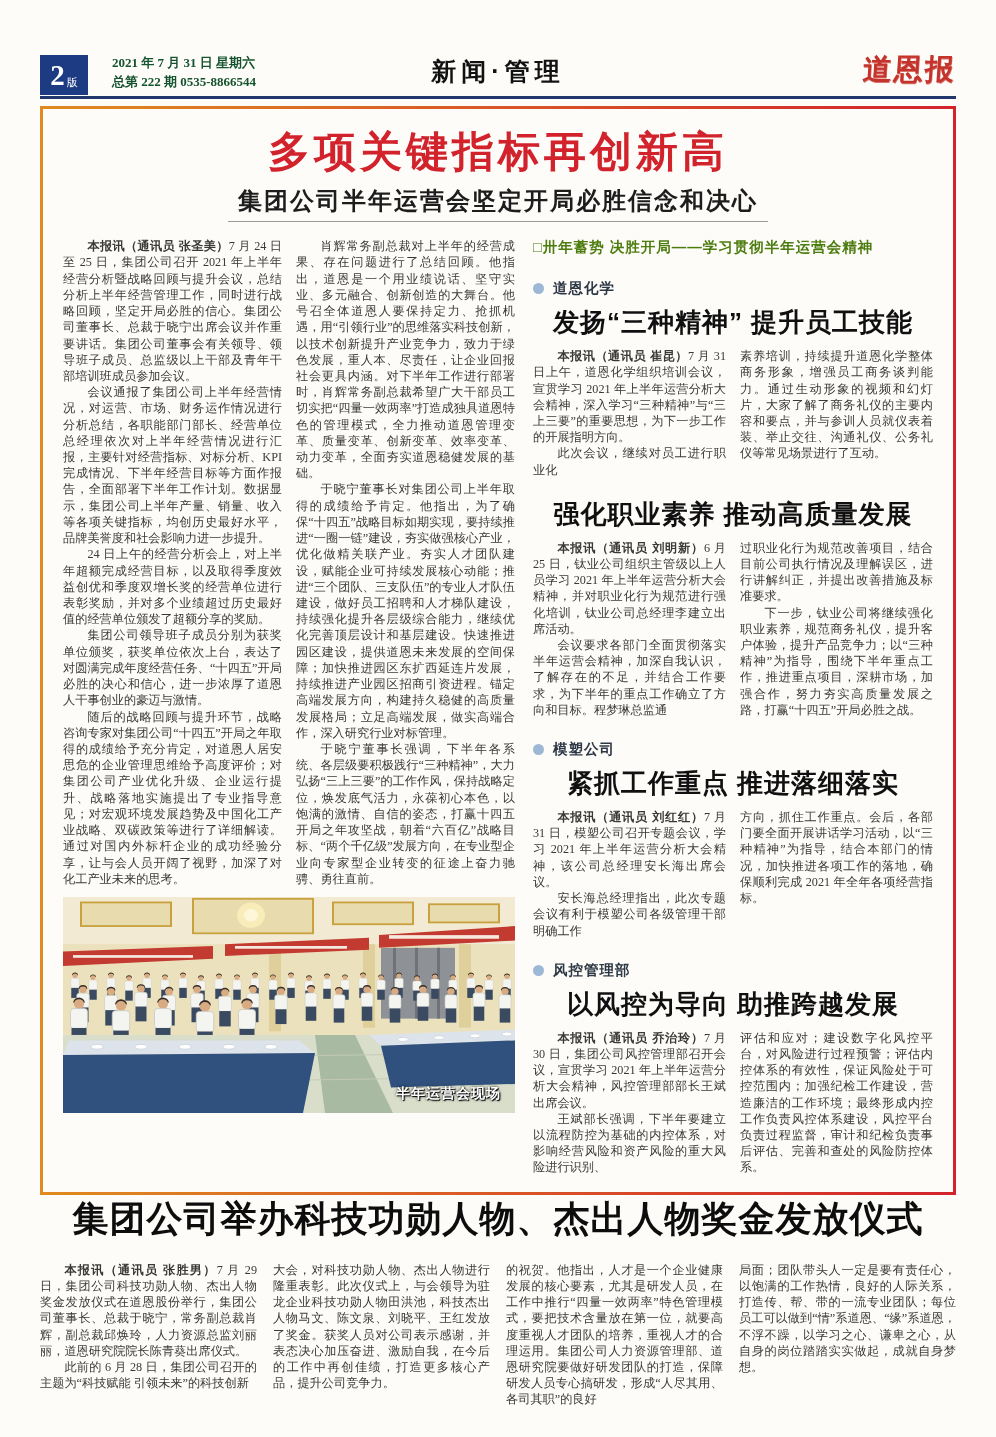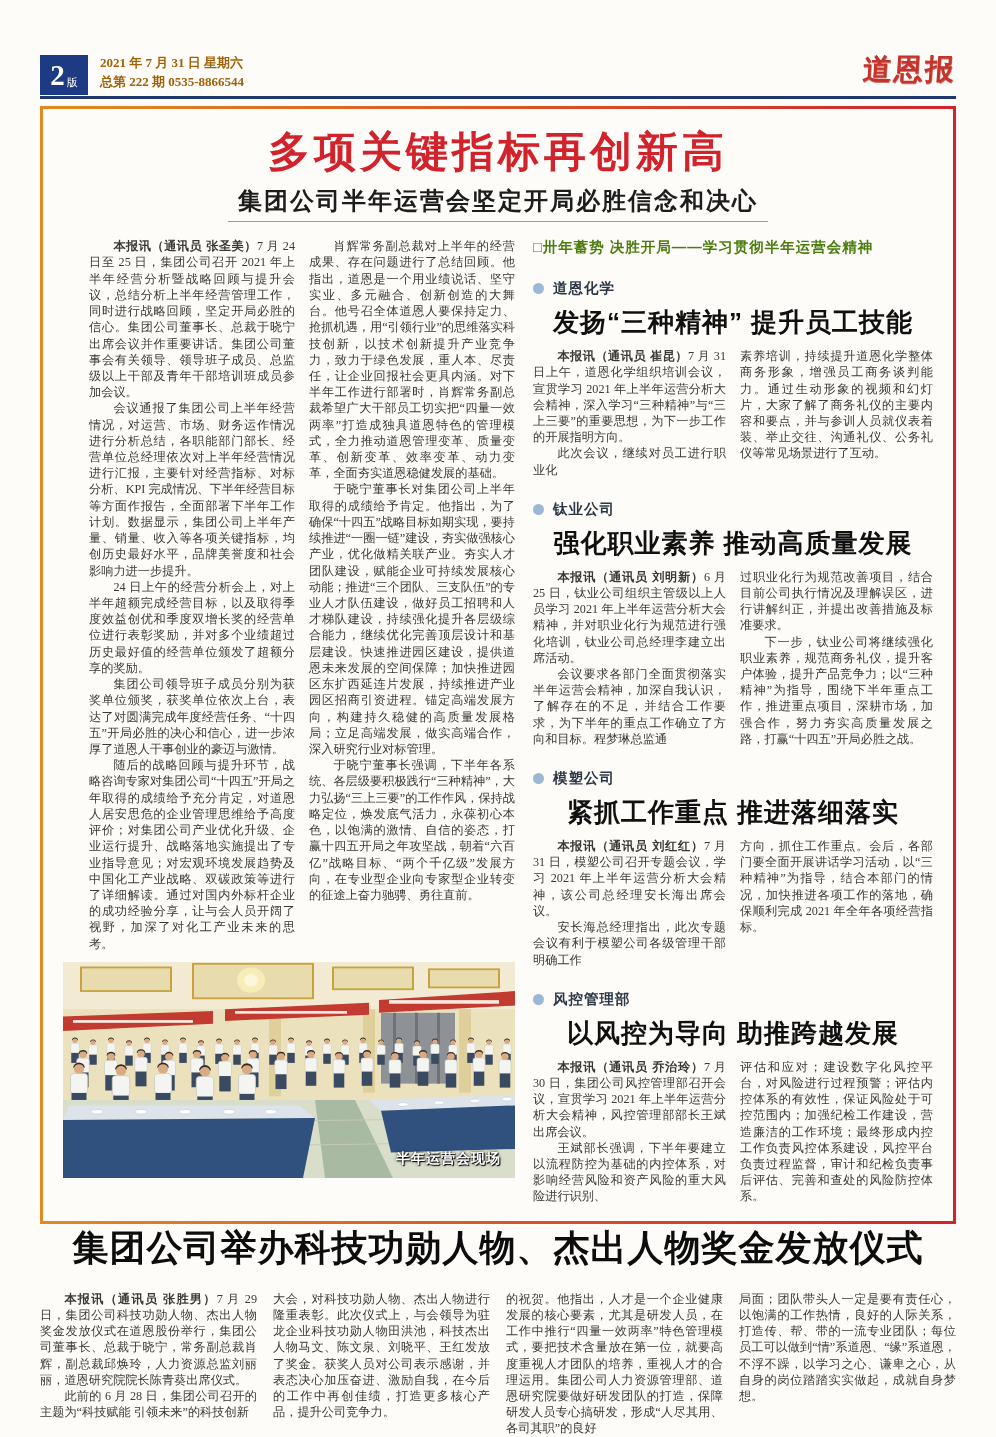--- a/index.html
+++ b/index.html
@@ -14,21 +14,21 @@
     margin-top:50px;display:flex;align-items:flex-end;
     border-bottom:3px solid #21386f;padding-bottom:4px;position:relative;
   }
   .edition-box{
     background:#1d3b82;color:#fff;width:48px;height:40px;
     display:flex;align-items:center;justify-content:center;gap:2px;
     margin-bottom:-3px;
   }
   .edition-num{font-size:29px;font-weight:bold;line-height:1;}
   .edition-label{font-size:11px;align-self:flex-end;margin-bottom:5px;}
-  .dateblock{margin-left:12px;font-size:13px;font-weight:bold;line-height:1.45;color:#a16207;}
+  .dateblock{margin-left:24px;font-size:13px;font-weight:bold;line-height:1.45;color:#14532d;}
   .section-title{
     position:absolute;left:0;right:0;text-align:center;bottom:8px;
     font-family:"Liberation Sans","DejaVu Sans",sans-serif;
     font-size:25px;font-weight:bold;letter-spacing:5px;color:#111;
   }
   .paper-name{
     margin-left:auto;font-size:29px;font-weight:bold;color:#c5342c;
     font-family:"Liberation Serif","DejaVu Serif",serif;
     transform:skewX(-4deg);letter-spacing:2px;margin-bottom:2px;
     text-shadow:0.5px 0.5px 0 #d8766f;
@@ -45,21 +45,21 @@
     font-family:"Liberation Sans","DejaVu Sans",sans-serif;
     font-size:42px;letter-spacing:4px;line-height:1.1;margin-top:6px;
   }
   .main-subhead-wrap{text-align:center;margin-top:10px;}
   .main-subhead{
     display:inline-block;font-size:24px;font-weight:bold;color:#1d1d1d;
     letter-spacing:2px;border-bottom:1px solid #9a9a9a;padding:0 10px 4px;
   }
   .main-body{display:flex;gap:18px;margin-top:16px;}
   .left-part{width:452px;flex:none;}
-  .text-cols{display:flex;gap:14px;margin-left:26px;}
+  .text-cols{display:flex;gap:14px;}
   .tcol{flex:1;font-size:12.2px;line-height:1.33;text-align:justify;color:#3a3937;}
   .tcol p{margin:0;text-indent:2em;}
   .tcol p.cont{text-indent:0;}
   .lead{font-weight:bold;font-family:"Liberation Sans","DejaVu Sans",sans-serif;}
   
   .photo{margin-top:10px;position:relative;width:452px;height:216px;}
   .photo svg{display:block;width:100%;height:100%;}
   .photo-caption{
     position:absolute;right:14px;bottom:10px;color:#fff;font-size:14px;
     font-weight:bold;letter-spacing:1px;
@@ -99,20 +99,21 @@
 
   <div class="masthead-bar">
     <div class="edition-box">
       <span class="edition-num">2</span>
       <span class="edition-label">版</span>
     </div>
     <div class="dateblock">
       <div>2021 年 7 月 31 日 星期六</div>
       <div>总第 222 期 0535-8866544</div>
     </div>
+    <div class="section-title">新闻·管理</div>
     <div class="paper-name">道恩报</div>
   </div>
 
   <div class="main-box">
     <div class="main-headline">多项关键指标再创新高</div>
     <div class="main-subhead-wrap">
       <span class="main-subhead">集团公司半年运营会坚定开局必胜信念和决心</span>
     </div>
 
     <div class="main-body">
@@ -270,24 +271,20 @@
               <p><b class="lead">本报讯（通讯员 崔昆）</b><span>7 月 31 日上午，道恩化学组织培训会议，宣贯学习 2021 年上半年运营分析大会精神，深入学习“三种精神”与“三上三要”的重要思想，为下一步工作的开展指明方向。</span></p>
               <p>此次会议，继续对员工进行职业化</p>
             </div>
             <div class="tcol">
               <p class="cont">素养培训，持续提升道恩化学整体商务形象，增强员工商务谈判能力。通过生动形象的视频和幻灯片，大家了解了商务礼仪的主要内容和要点，并与参训人员就仪表着装、举止交往、沟通礼仪、公务礼仪等常见场景进行了互动。</p>
             </div>
           </div>
         </div>
 
         <div class="sec">
-          <div class="dept-row">
-            <span class="bullet"></span>
-            <span class="dept">钛业公司</span>
-          </div>
           <div class="sec-head">强化职业素养  推动高质量发展</div>
           <div class="sec-cols">
             <div class="tcol">
               <p><b class="lead">本报讯（通讯员 刘明新）</b><span>6 月 25 日，钛业公司组织主管级以上人员学习 2021 年上半年运营分析大会精神，并对职业化行为规范进行强化培训，钛业公司总经理李建立出席活动。</span></p>
               <p>会议要求各部门全面贯彻落实半年运营会精神，加深自我认识，了解存在的不足，并结合工作要求，为下半年的重点工作确立了方向和目标。程梦琳总监通</p>
             </div>
             <div class="tcol">
               <p class="cont">过职业化行为规范改善项目，结合目前公司执行情况及理解误区，进行讲解纠正，并提出改善措施及标准要求。</p>
               <p>下一步，钛业公司将继续强化职业素养，规范商务礼仪，提升客户体验，提升产品竞争力；以“三种精神”为指导，围绕下半年重点工作，推进重点项目，深耕市场，加强合作，努力夯实高质量发展之路，打赢“十四五”开局必胜之战。</p>
             </div>

